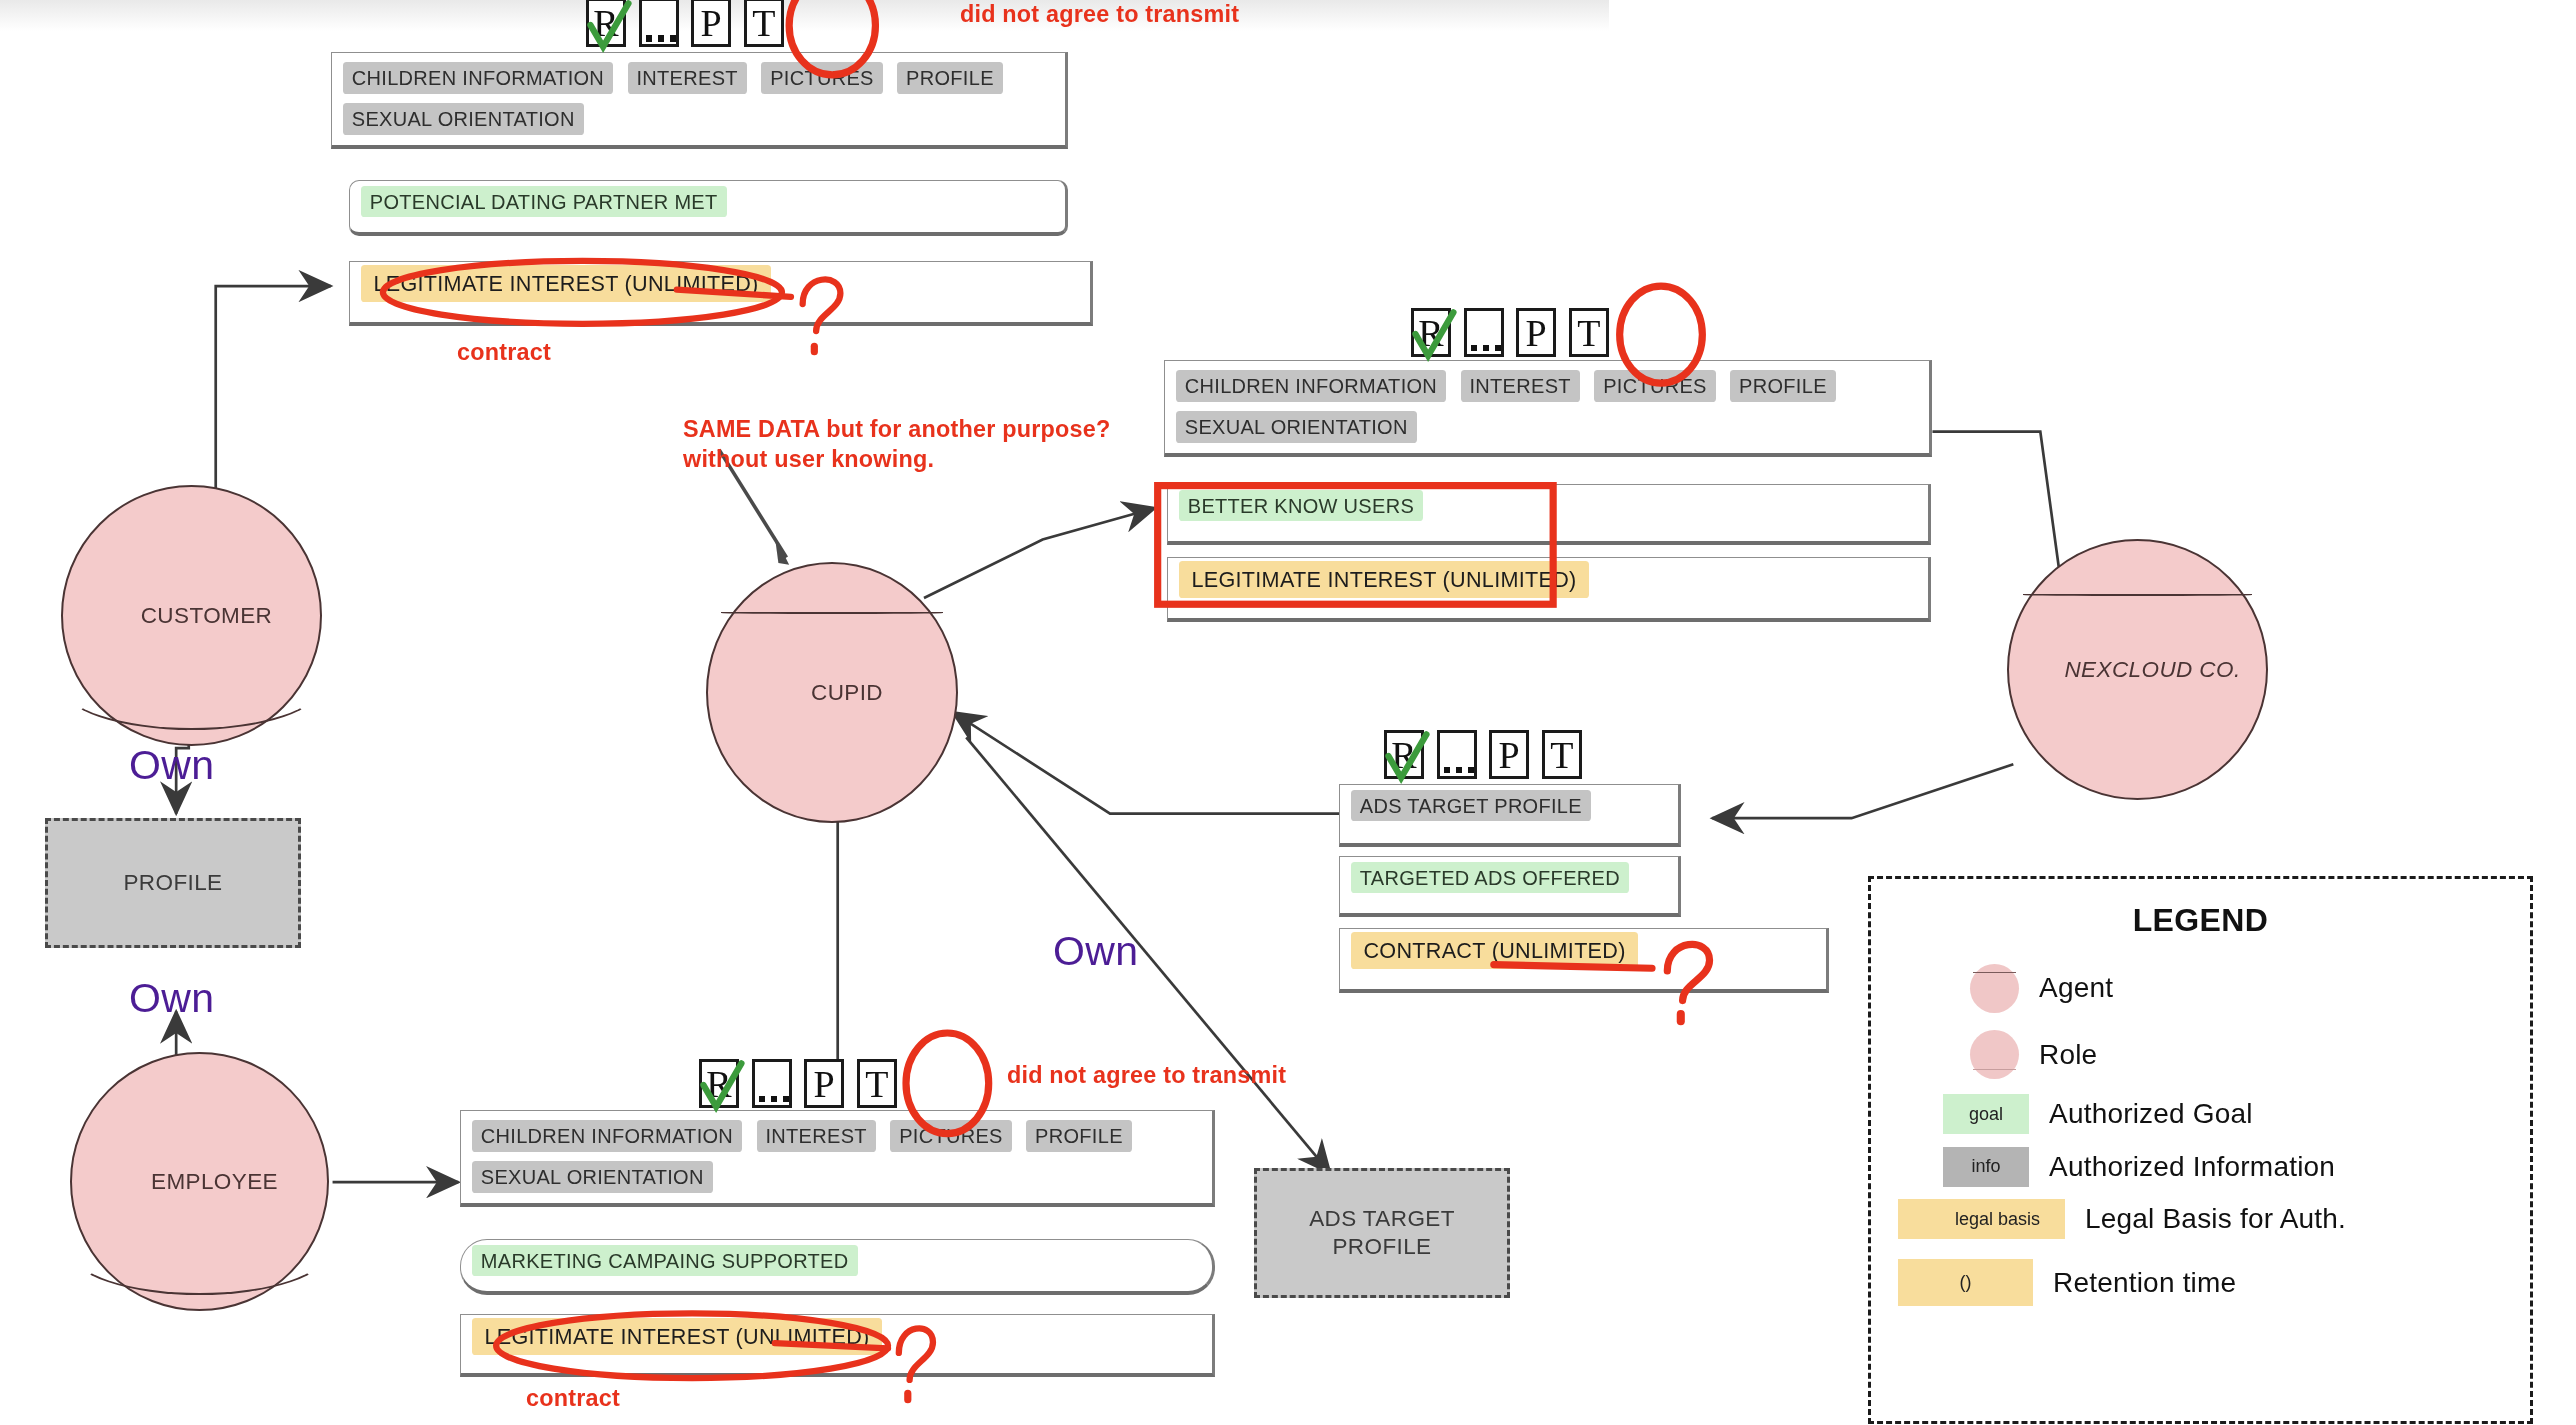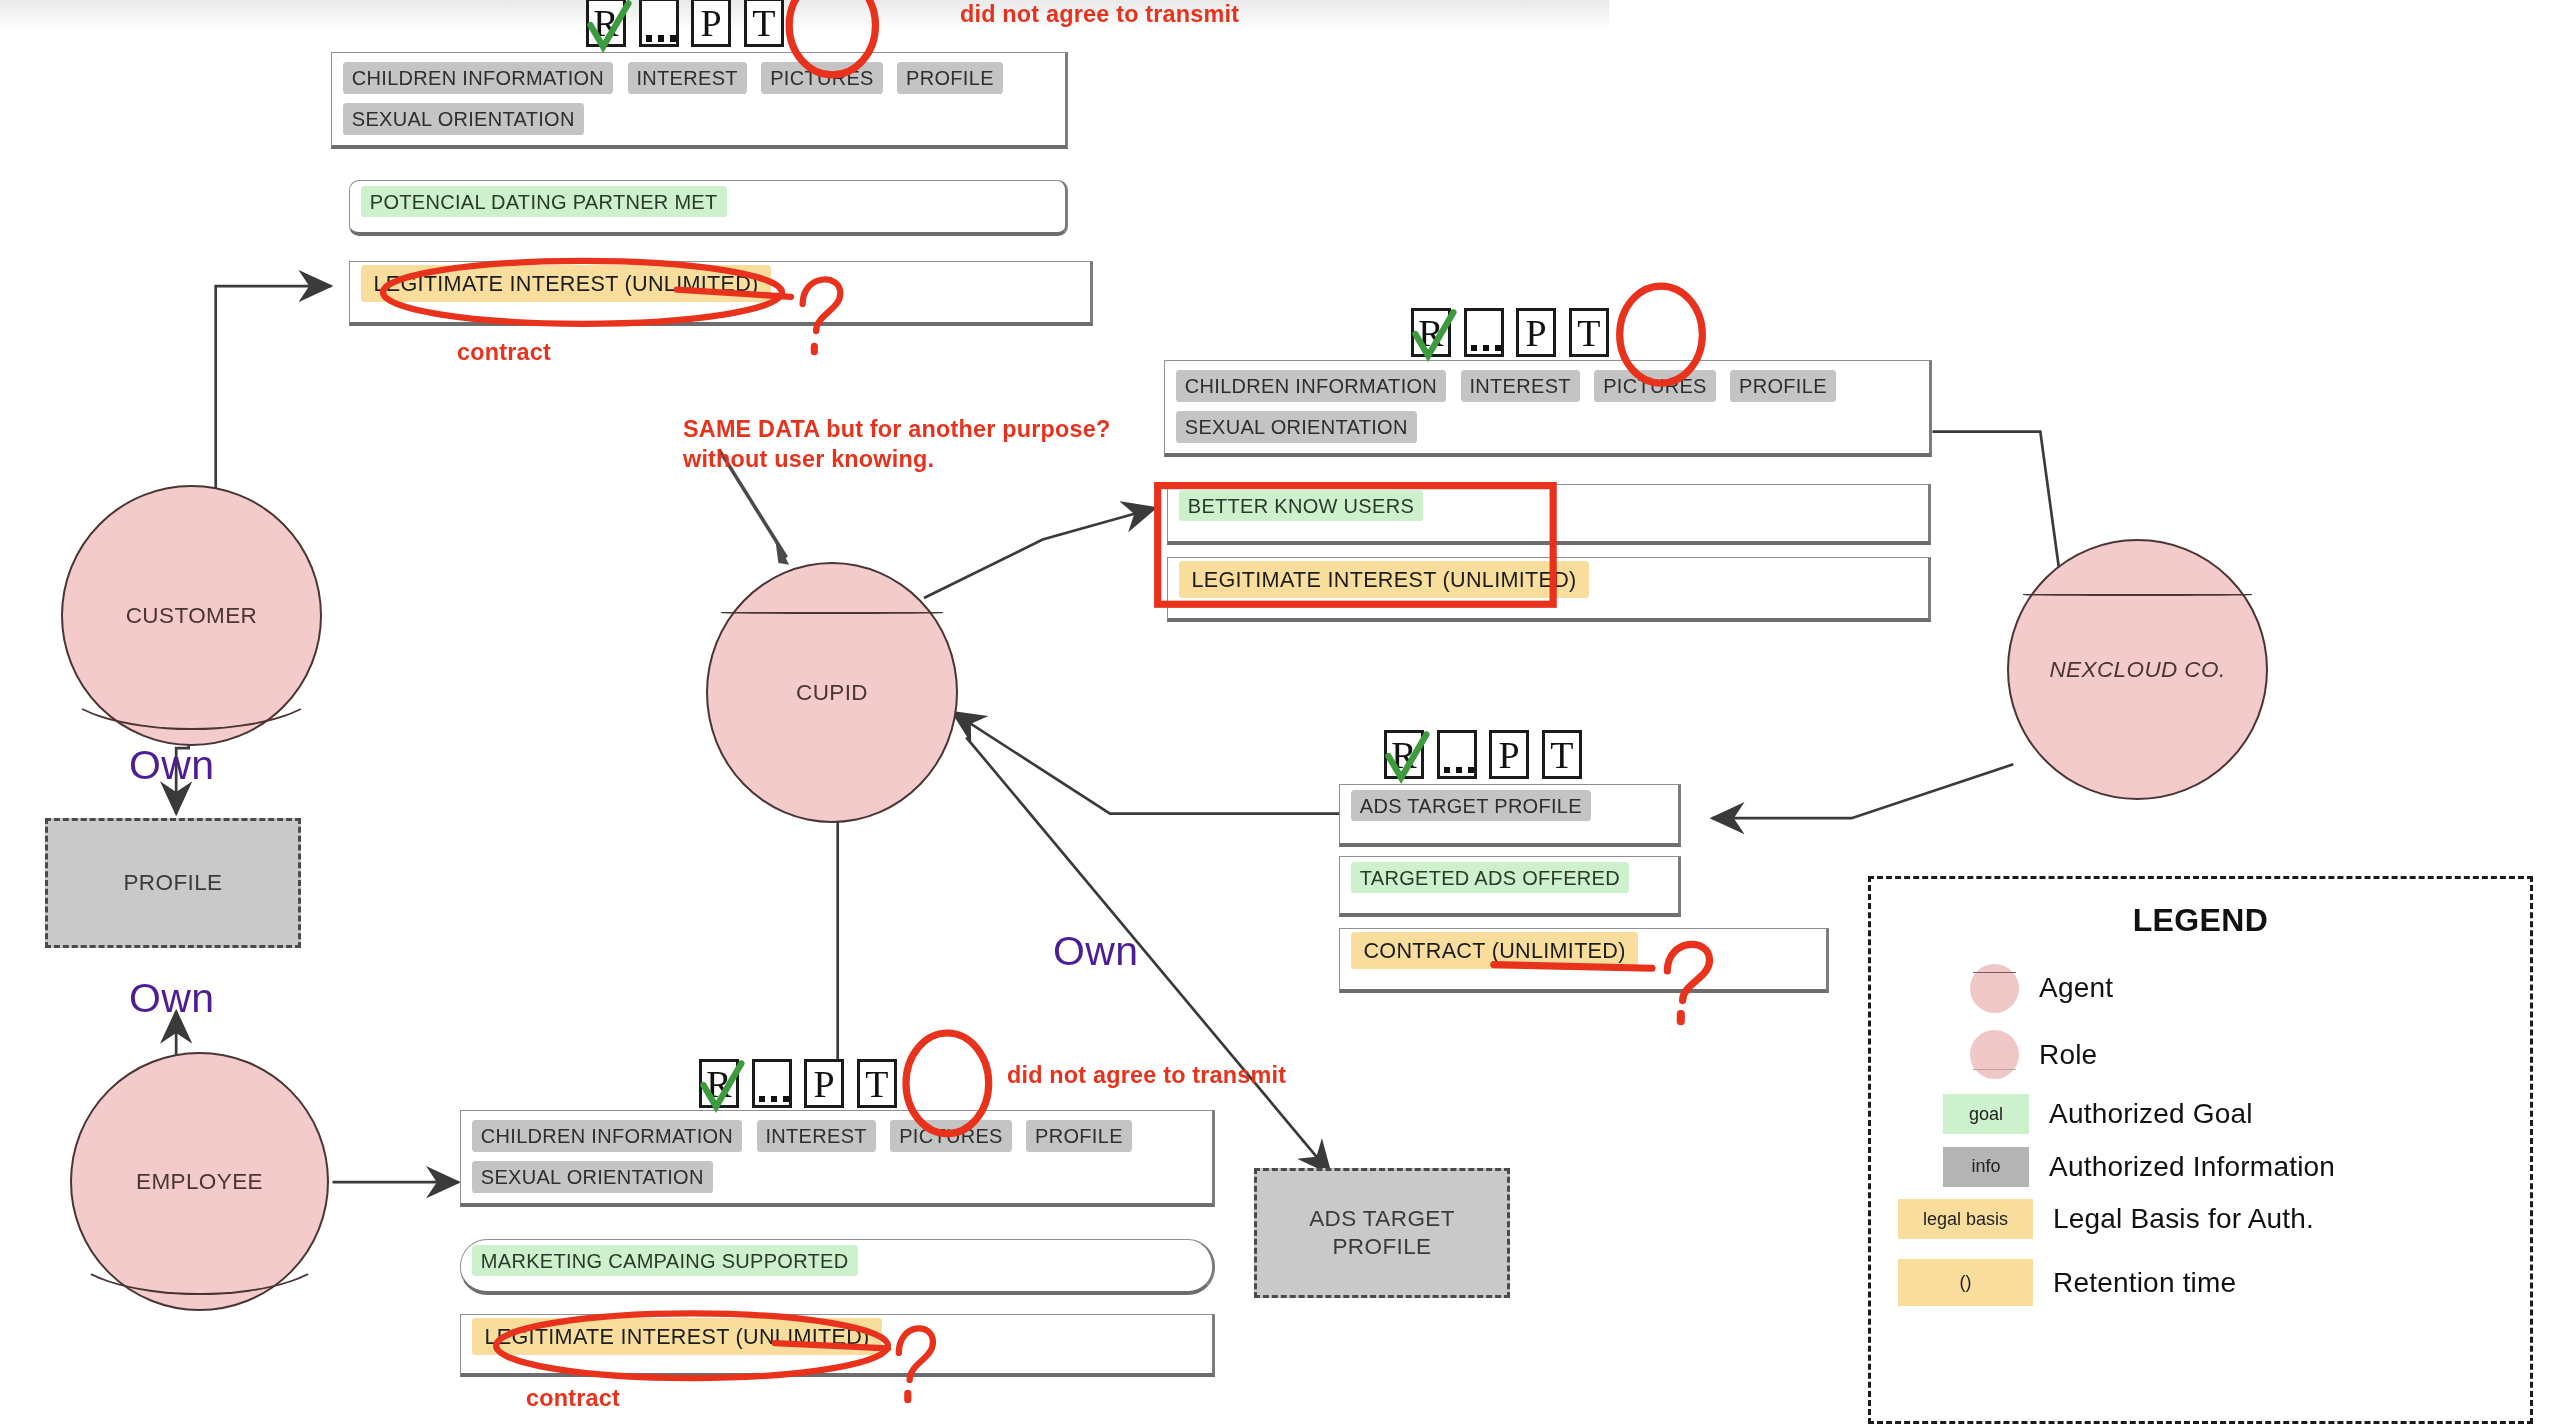--- a/index.html
+++ b/index.html
@@ -25,21 +25,21 @@
   .agent{position:absolute;z-index:5;}
   .agent .circ{position:absolute;left:0;top:0;width:100%;height:100%;
     border-radius:50%;background:#f4cbcb;border:2.7px solid #4a3434;box-sizing:border-box;}
   .agent .arc{position:absolute;left:0;width:100%;height:46%;box-sizing:border-box;
     border:2.7px solid #4a3434;border-top:none;border-left-color:transparent;border-right-color:transparent;
     border-bottom-left-radius:100% 100%;border-bottom-right-radius:100% 100%;pointer-events:none;}
   .agent.top .arc{top:2%;border:none;border-top:2.7px solid #4a3434;height:0;
     left:6%;width:88%;}
   .agent.bottom .arc{bottom:6%;height:34%;}
   .agent .lbl{position:absolute;left:0;top:50%;transform:translateY(-50%);
-    width:100%;text-align:center;color:#4a3434;font-size:22.5px;letter-spacing:0.4px;}
+    width:100%;text-align:center;color:#4a3434;font-size:22.5px;letter-spacing:0.4px;padding-left:15px;}
 
   
   .store{position:absolute;z-index:5;background:#c9c9c9;border:3.6px dashed #4a4a4a;
     box-sizing:border-box;display:flex;align-items:center;justify-content:center;
     text-align:center;color:#3b3b3b;font-size:22.5px;line-height:1.25;letter-spacing:0.4px;}
 
   
   .rpt{position:absolute;z-index:8;display:flex;gap:12.6px;align-items:flex-end;}
   .gl{width:40px;height:49px;border:3.6px solid #1a1a1a;background:#fff;box-sizing:border-box;
     position:relative;display:flex;align-items:center;justify-content:center;
@@ -318,21 +318,21 @@
     </div>
 
     <div class="lrow" style="margin-left:72px;">
       <div class="lsw gray">
         <span>info</span>
       </div>
       <div class="ltext">Authorized Information</div>
     </div>
 
     <div class="lrow" style="margin-left:27px;">
-      <div class="lsw yellow" style="width:135px;">
+      <div class="lsw yellow" style="width:135px;padding-left:32px;">
         <span>legal basis</span>
       </div>
       <div class="ltext">Legal Basis for Auth.</div>
     </div>
 
     <div class="lrow" style="margin-left:27px;margin-top:20px;">
       <div class="lsw yellow" style="width:135px;height:47px;">
         <span>()</span>
       </div>
       <div class="ltext">Retention time</div>

